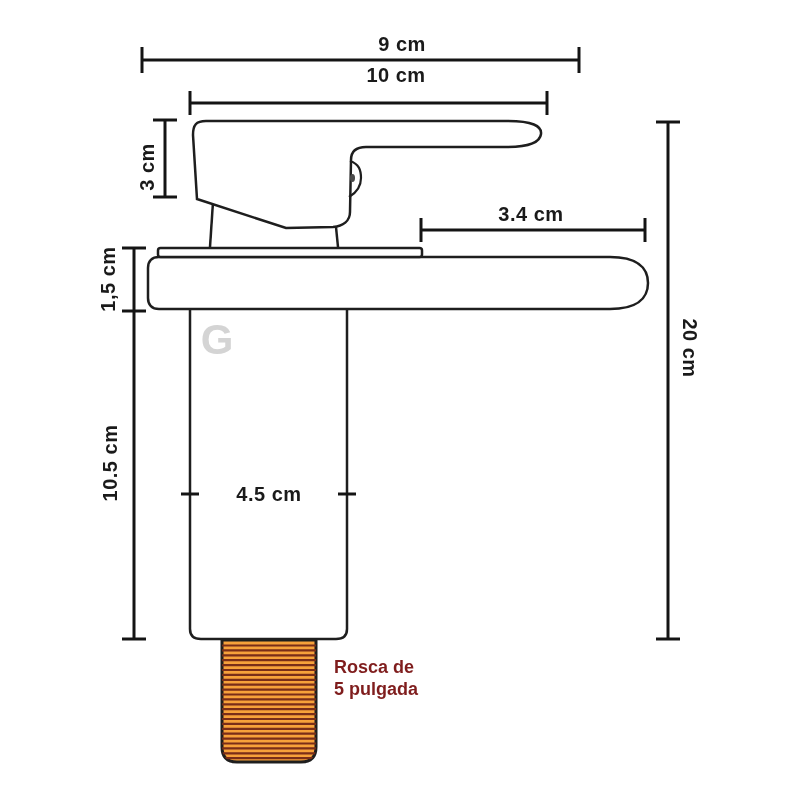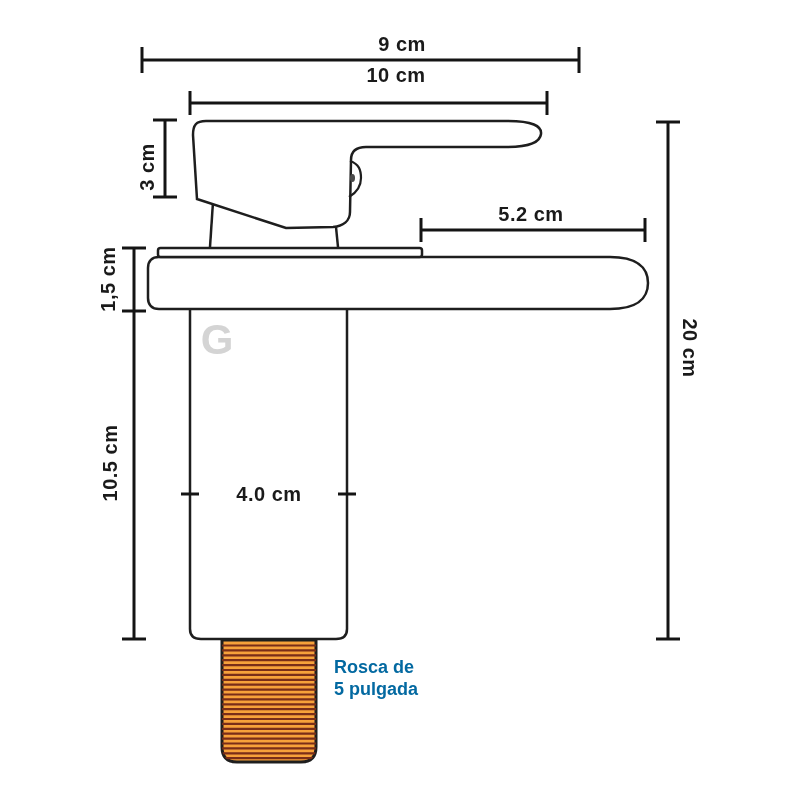--- a/index.html
+++ b/index.html
@@ -21,21 +21,21 @@
     letter-spacing:.5px;
   }
   .dim.rot-left{transform:translate(-50%,-50%) rotate(-90deg);}
   .dim.rot-right{transform:translate(-50%,-50%) rotate(90deg);}
   .note{
     position:absolute;
     left:334px;top:656px;
     font-size:18px;
     font-weight:700;
     line-height:22px;
-    color:#0369a1;
+    color:#7f1d1d;
     white-space:nowrap;
   }
   .logo-g{
     position:absolute;
     left:217px;top:340px;
     transform:translate(-50%,-50%);
     font-size:42px;
     font-weight:800;
     color:#d4d4d4;
   }
@@ -128,24 +128,24 @@
       <line x1="181" y1="494" x2="199" y2="494"></line>
       <line x1="338" y1="494" x2="356" y2="494"></line>
     </g>
   </svg>
 
   <div class="logo-g">G</div>
 
   <div class="dim" style="left:402px;top:44px;">9 cm</div>
   <div class="dim" style="left:371px;top:75px;margin-left:25px;">10 cm</div>
   <div class="dim rot-left" style="left:147px;top:167px;">3 cm</div>
-  <div class="dim" style="left:531px;top:214px;">5.2 cm</div>
+  <div class="dim" style="left:531px;top:214px;">3.4 cm</div>
   <div class="dim rot-left" style="left:108px;top:279px;">1,5 cm</div>
   <div class="dim rot-left" style="left:110px;top:463px;">10.5 cm</div>
-  <div class="dim" style="left:269px;top:494px;">4.0 cm</div>
+  <div class="dim" style="left:269px;top:494px;">4.5 cm</div>
   <div class="dim rot-right" style="left:689px;top:348px;">20 cm</div>
 
   <div class="note">
     <div>Rosca de</div>
     <div>5 pulgada</div>
   </div>
 
 </div>
 
 </body></html>

